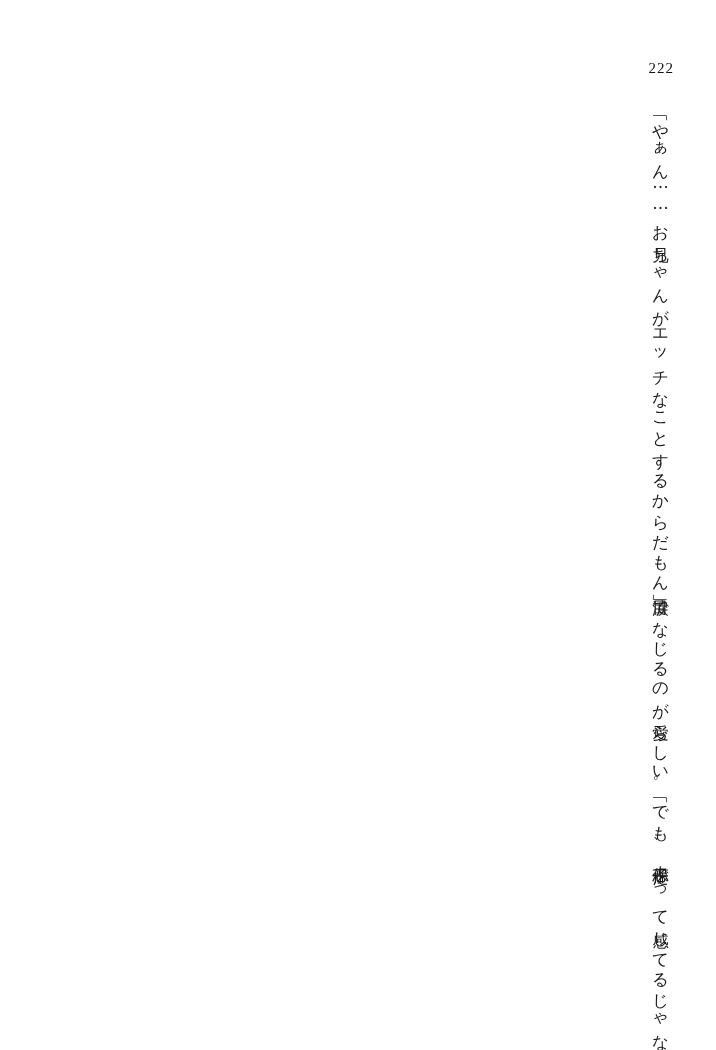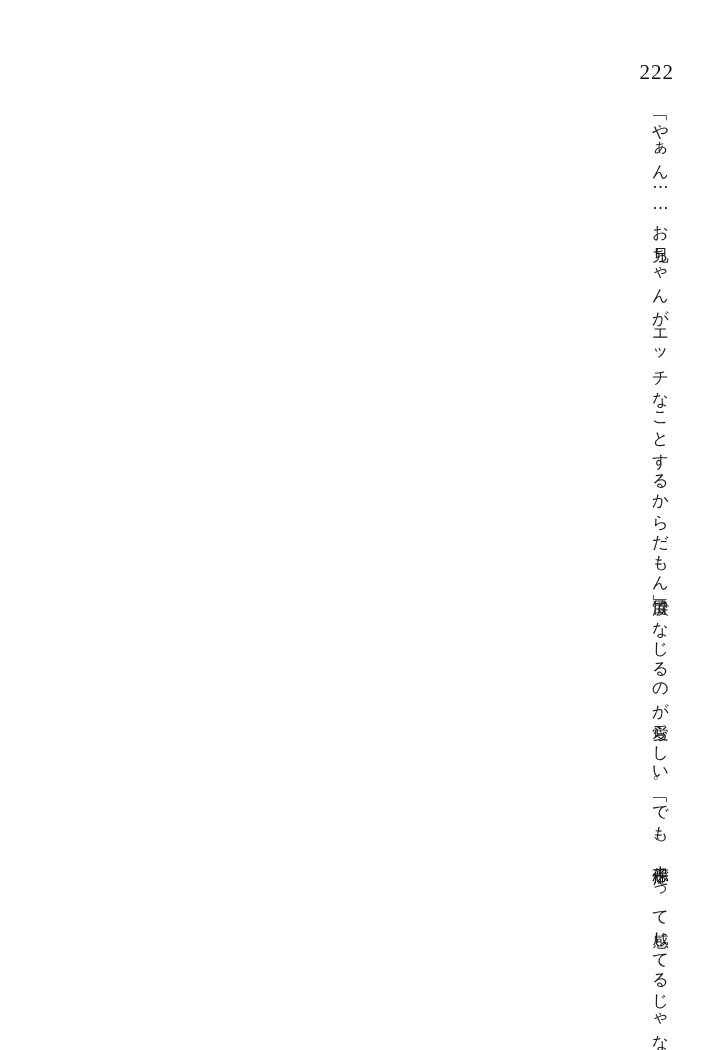--- a/index.html
+++ b/index.html
@@ -13,21 +13,21 @@
     height: 1050px;
     background: #ffffff;
     overflow: hidden;
     font-family: "DejaVu Serif", "Liberation Serif", serif;
     color: #1a1a1a;
   }
   .page-number {
     position: absolute;
     top: 60px;
     right: 42px;
-    font-size: 21px;
+    font-size: 15px;
     letter-spacing: 1px;
     color: #111;
     font-family: "Liberation Serif", serif;
   }
   
   .body-text {
     position: absolute;
     top: 110px;
     right: 40px;
     height: 880px;

